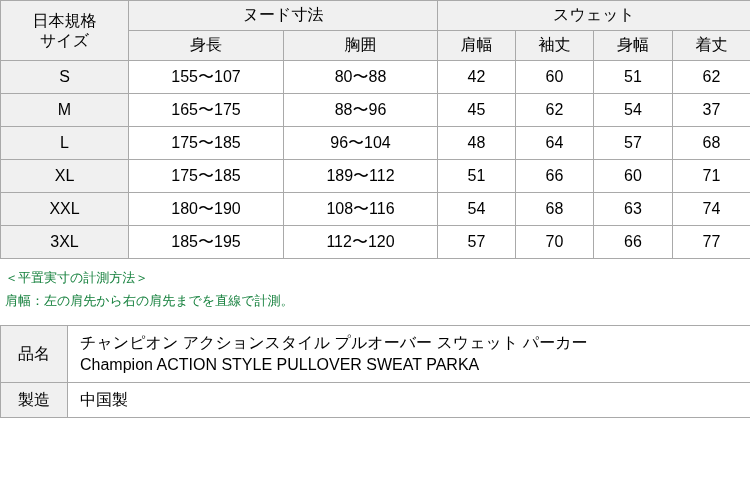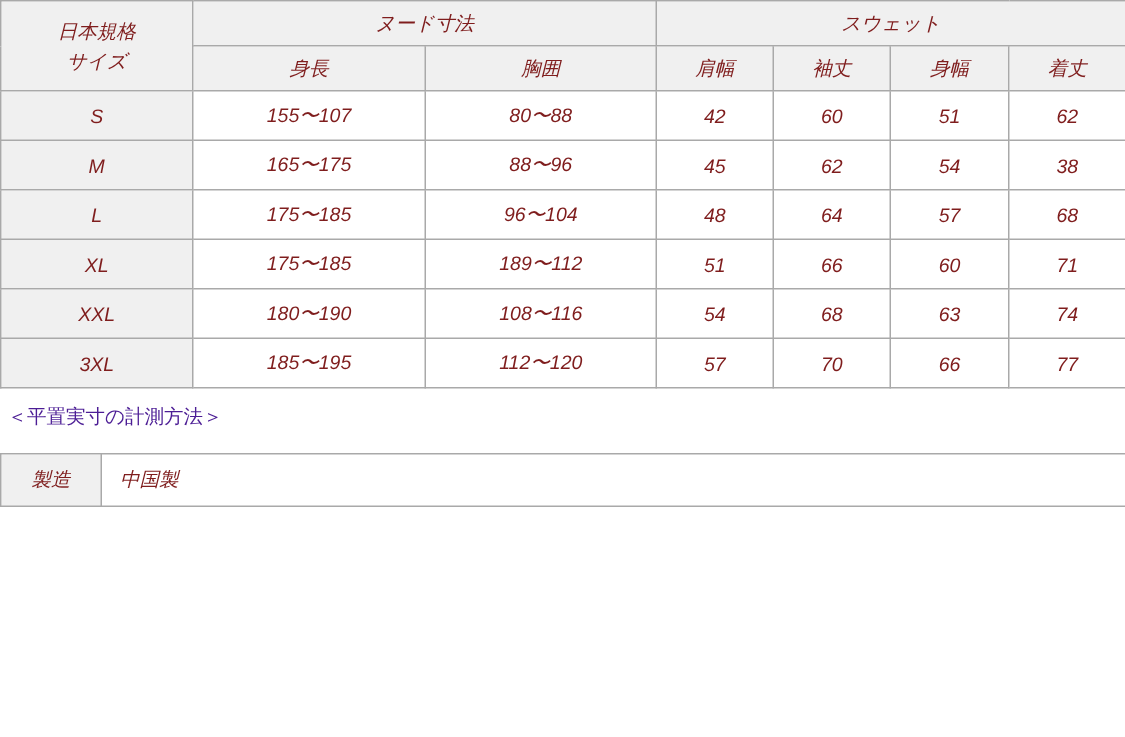--- a/index.html
+++ b/index.html
@@ -14,23 +14,22 @@
   .page {
     width: 750px;
     height: 491px;
     box-sizing: border-box;
     background: #ffffff;
   }
   table {
     border-collapse: collapse;
     table-layout: fixed;
     width: 750px;
-    font-size: 13px;
-    color: #7f1d1d;
-    font-style: italic;
+    font-size: 16px;
+    color: #000000;
   }
   td, th {
     border: 1px solid #a9a9a9;
     box-sizing: border-box;
     font-weight: normal;
     overflow: hidden;
     white-space: nowrap;
   }
   
   .size-table th {
@@ -51,21 +50,21 @@
   .size-table .two-line span {
     display: block;
     line-height: 20px;
   }
   
   .notes {
     margin: 7px 0 0 0;
     padding: 0 5px 13px 5px;
     font-size: 13px;
     line-height: 23px;
-    color: #4c1d95;
+    color: #15803d;
   }
   .notes div {
     white-space: nowrap;
   }
   
   .info-table td {
     vertical-align: middle;
   }
   .info-table td.label-cell {
     background: #f0f0f0;
@@ -127,21 +126,21 @@
       <td>51</td>
       <td>62</td>
     </tr>
     <tr>
       <td class="size-cell">M</td>
       <td>165〜175</td>
       <td>88〜96</td>
       <td>45</td>
       <td>62</td>
       <td>54</td>
-      <td>38</td>
+      <td>37</td>
     </tr>
     <tr>
       <td class="size-cell">L</td>
       <td>175〜185</td>
       <td>96〜104</td>
       <td>48</td>
       <td>64</td>
       <td>57</td>
       <td>68</td>
     </tr>
@@ -170,28 +169,36 @@
       <td>57</td>
       <td>70</td>
       <td>66</td>
       <td>77</td>
     </tr>
   </tbody>
     </table>
 
   <div class="notes">
     <div>＜平置実寸の計測方法＞</div>
+    <div>肩幅：左の肩先から右の肩先までを直線で計測。</div>
   </div>
 
   <table class="info-table">
     <colgroup>
       <col style="width:67px">
       <col style="width:683px">
     </colgroup>
     <tbody>
+        <tr class="row-product">
+      <td class="label-cell">品名</td>
+      <td class="value-cell">
+        <span>チャンピオン アクションスタイル プルオーバー スウェット パーカー</span>
+        <span>Champion ACTION STYLE PULLOVER SWEAT PARKA</span>
+      </td>
+    </tr>
     <tr class="row-origin">
       <td class="label-cell">製造</td>
       <td class="value-cell">中国製</td>
     </tr>
   </tbody>
     </table>
 
 </div>
 
 </body></html>

